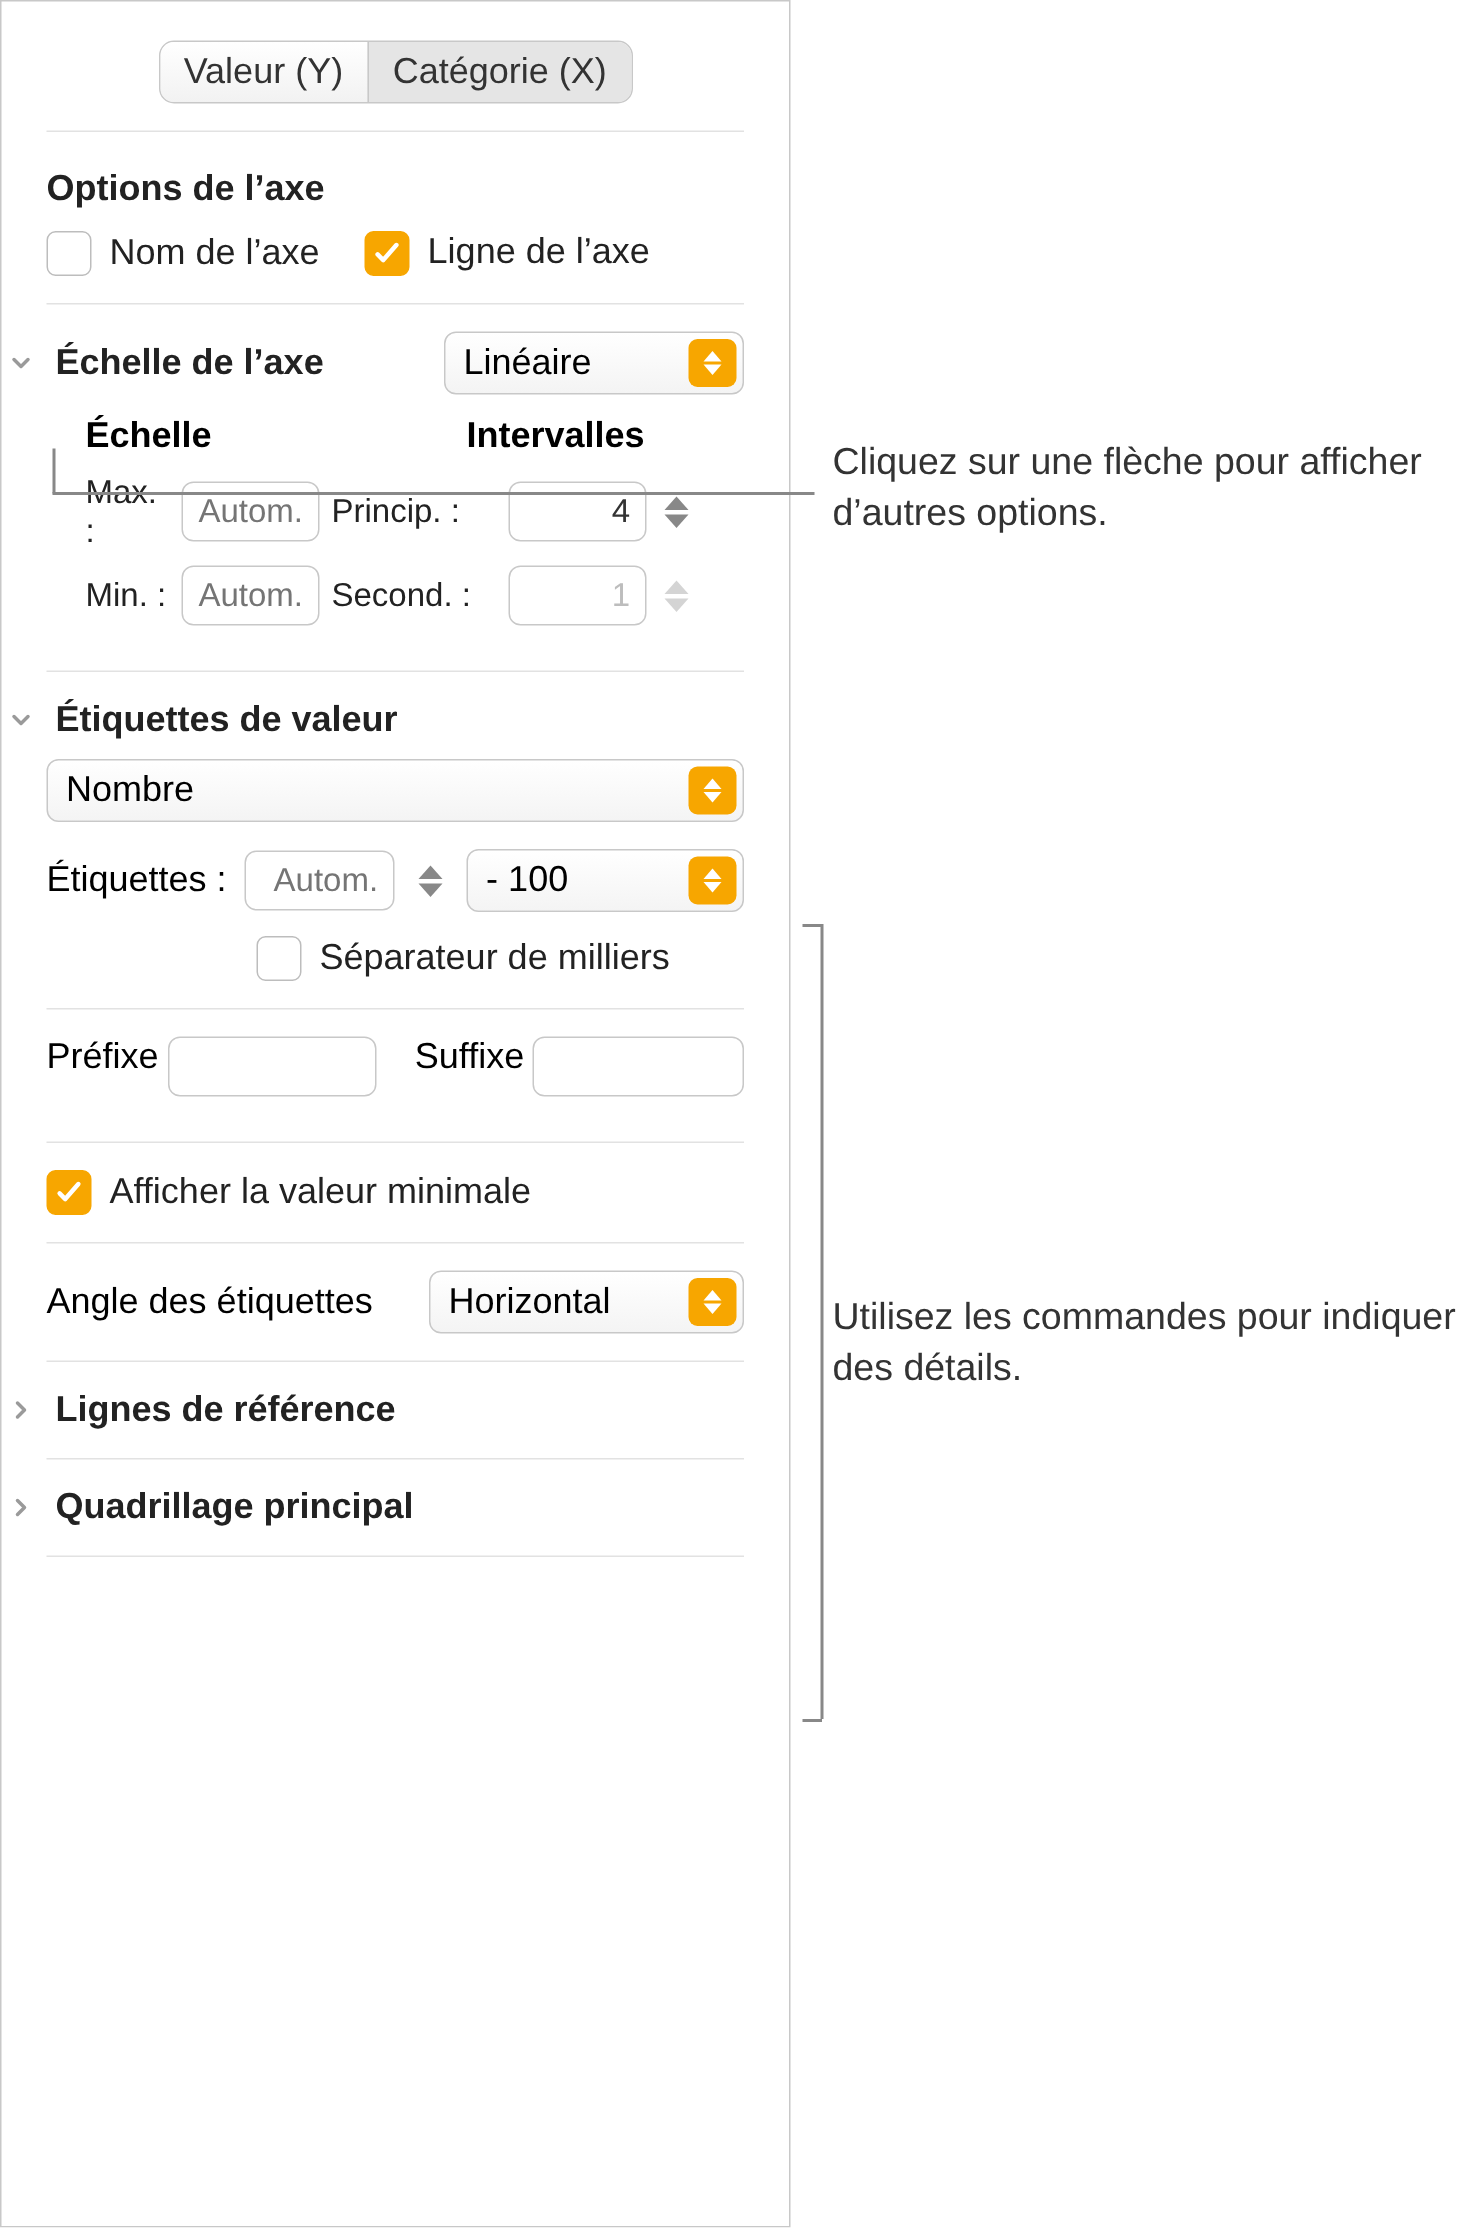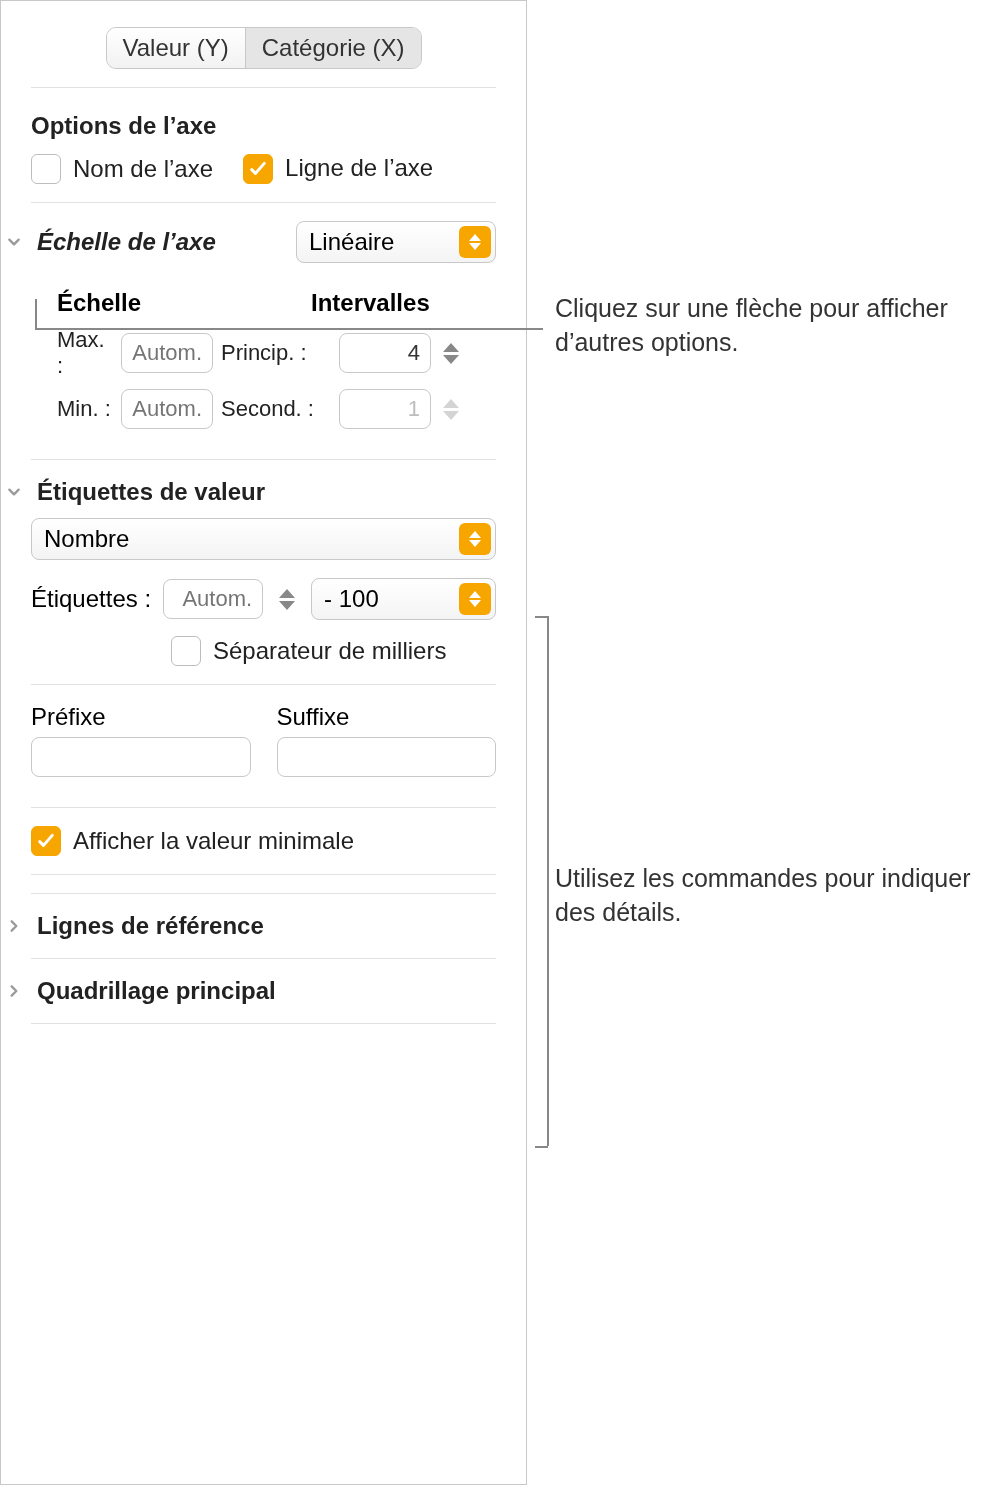--- a/index.html
+++ b/index.html
@@ -112,26 +112,26 @@
     border:1px solid #c8c8c8; border-radius:8px; padding:6px 10px; background:#fff;
     min-height:40px; font-size:22px; color:#333; width:100%;
   }
   .input.placeholder { color:#bdbdbd; text-align:right;}
   .stepper {
     width: 24px; display:flex; flex-direction:column; gap:3px; align-items:center; justify-content:center;
   }
   .stepper .s-up{width:0;height:0;border-left:8px solid transparent;border-right:8px solid transparent;border-bottom:9px solid #888;}
   .stepper .s-dn{width:0;height:0;border-left:8px solid transparent;border-right:8px solid transparent;border-top:9px solid #888;}
   .stepper.disabled .s-up,.stepper.disabled .s-dn{border-bottom-color:#d4d4d4;border-top-color:#d4d4d4;}
-  .sub-labels { display:flex; margin-top:26px;gap:43px; }
+  .sub-labels { display:flex; margin-top:14px;gap:43px; }
   .sub-labels .col { flex:1; font-weight:600; font-size:24px; padding-left:26px;}
   .grid-row { display:flex; align-items:center; margin-top:10px; gap:8px;}
   .grid-row .lab { width:82px; font-size:22px; color:#222; padding-left:26px;}
   .grid-row .lab2 { width:110px; font-size:22px; color:#222;}
-  .half-col { display:flex; flex-direction:column; flex:1; gap:6px;}
+  .half-col { display:flex; flex-direction:row; flex:1; gap:6px;}
   .pair { display:flex; gap:26px; margin-top:24px;}
   .muted-row { display:flex; align-items:center; gap:12px; margin-top:30px;}
   .callout {
     position:absolute;
     font-size:25px; color:#333; line-height:1.35;
     left: 555px;
   }
   .callout.top { top: 292px; }
   .callout.bottom { top: 862px; }
   .lead-line {
@@ -183,21 +183,21 @@
     </div>
 
     <div class="divider"></div>
 
     <div class="section-row" style="margin-top:0;">
       <span class="disclosure" style="margin-left:-26px;">
         <svg viewBox="0 0 12 12">
             <path d="M2 4l4 4 4-4" stroke="#9a9a9a" stroke-width="2" fill="none" stroke-linecap="round" stroke-linejoin="round"></path>
           </svg>
       </span>
-      <span class="section-title" style="margin:0;font-style:italic;">Échelle de l’axe</span>
+      <span class="section-title" style="margin:0;">Échelle de l’axe</span>
       <div style="flex:1"></div>
       <div class="select w-scale-select">
         <span>Linéaire</span>
         <span class="handle">
             <span class="tri-up"></span>
             <span class="tri-dn"></span>
           </span>
       </div>
     </div>
 
@@ -290,20 +290,30 @@
       <span class="chk checked">
         <svg viewBox="0 0 16 16" width="20" height="20">
             <path d="M3 8.5l3 3 7-8" stroke="#fff" stroke-width="2.4" fill="none" stroke-linecap="round" stroke-linejoin="round"></path>
           </svg>
       </span>
       <span class="chk-label">Afficher la valeur minimale</span>
     </div>
 
     <div class="divider"></div>
 
+    <div class="muted-row" style="margin-top:0;">
+      <span style="font-size:24px;flex:1;">Angle des étiquettes</span>
+      <div class="select" style="width:210px;flex:none;">
+        <span>Horizontal</span>
+        <span class="handle">
+            <span class="tri-up"></span>
+            <span class="tri-dn"></span>
+          </span>
+      </div>
+    </div>
 
     <div class="divider"></div>
 
     <div class="section-row" style="margin-top:0;">
       <span class="disclosure" style="margin-left:-26px;">
         <svg viewBox="0 0 12 12">
             <path d="M4 2l4 4-4 4" stroke="#9a9a9a" stroke-width="2" fill="none" stroke-linecap="round" stroke-linejoin="round"></path>
           </svg>
       </span>
       <span class="section-title" style="margin:0;">Lignes de référence</span>

